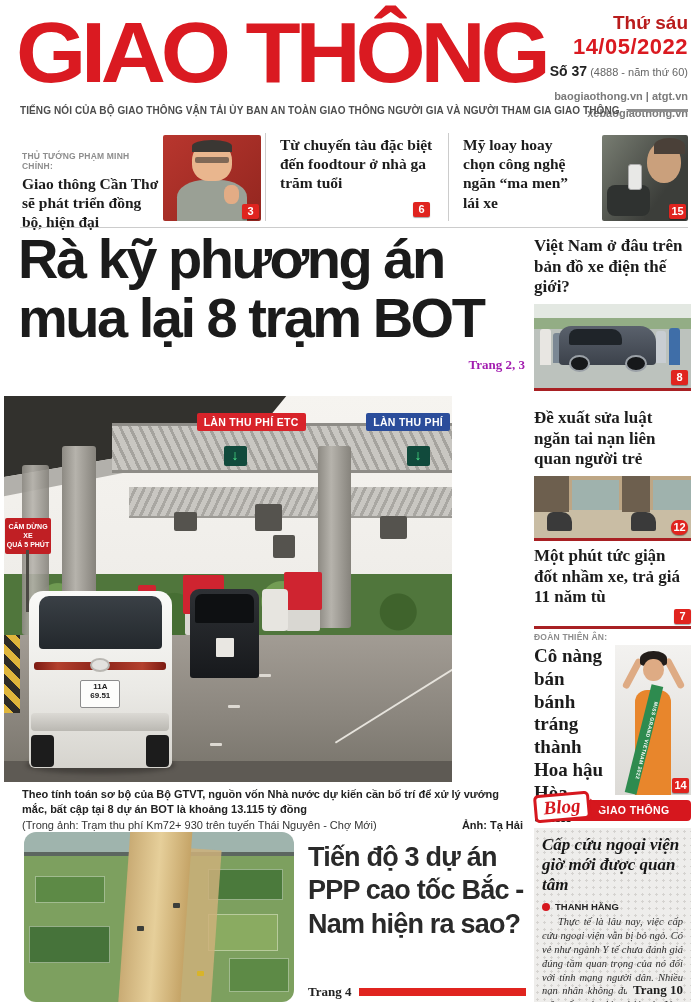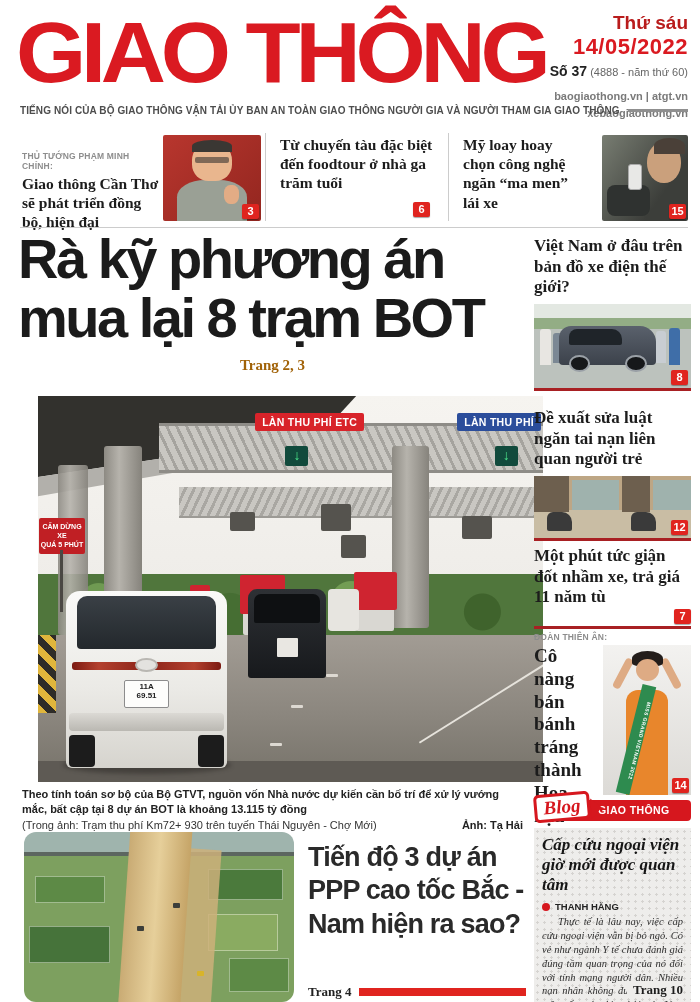--- a/index.html
+++ b/index.html
@@ -51,25 +51,25 @@
     min-width:17px; height:15px; line-height:15px; text-align:center; border-radius:2px;
     padding:0 2px; box-shadow:0 1px 1px rgba(0,0,0,.35);
   }
   .rule-h { position:absolute; left:20px; top:227px; width:668px; height:1px; background:#ccc; }
 
   
   .lead-hl {
     position:absolute; left:18px; top:230px; width:510px;
     font-size:56px; font-weight:bold; color:#1b1b1b; letter-spacing:-2.5px; line-height:1.05;
   }
-  .lead-pageref { position:absolute; left:20px; top:357px; width:505px; text-align:center;
-    font-family:"Liberation Serif", serif; font-weight:bold; font-size:15px; color:#a16207; }
-
-  
-  .photo-main { position:absolute; left:38px; top:396px; width:505px; height:386px; overflow:hidden;
+  .lead-pageref { position:absolute; left:20px; top:357px; width:505px; text-align:right;
+    font-family:"Liberation Serif", serif; font-weight:bold; font-size:13px; color:#a21caf; }
+
+  
+  .photo-main { position:absolute; left:4px; top:396px; width:448px; height:386px; overflow:hidden;
     background:linear-gradient(#f6f4f0,#eeece8 55%); }
   .canopy { position:absolute; inset:0; background:#32312d; clip-path:polygon(0 0,63% 0,56% 10%,0 21%); }
   .canopy-edge { position:absolute; inset:0; background:#b2b0ab; clip-path:polygon(0 21%,56% 10%,55% 13.5%,0 26%); }
   .beam { position:absolute; left:24%; top:7%; width:76%; height:13%;
     background:repeating-linear-gradient(65deg,#c9c7c2 0 6px,#a5a39e 6px 9px);
     border-top:3px solid #8e8c87; border-bottom:3px solid #8e8c87; }
   .beam2 { position:absolute; left:28%; top:23.5%; width:72%; height:8%;
     background:repeating-linear-gradient(115deg,#c2c0bb 0 5px,#9d9b96 5px 8px); opacity:.85;
     border-bottom:2px solid #8e8c87; }
   .equip { position:absolute; background:#55534e; border-radius:2px; }
@@ -141,21 +141,21 @@
   .ev-wheel { position:absolute; bottom:-18%; width:22%; height:44%; background:#16181a; border-radius:50%; border:2px solid #9aa0a6; }
   .person { position:absolute; border-radius:3px 3px 0 0; }
   
   .ph-street { height:62px; background:linear-gradient(#bda685 0 55%,#c9bda4 55%); }
   .shopfront { position:absolute; top:0; height:58%; background:#6d5f4e; }
   .shopglass { position:absolute; top:6%; height:48%; background:#9fb2ad; }
   .bike { position:absolute; bottom:12%; width:16%; height:30%; background:#3a3a3a; border-radius:6px 10px 2px 2px; }
   
   .sb4-flex { display:flex; gap:6px; }
   .sb4-title { font-size:19px; line-height:1.2; }
-  .ph-miss { position:relative; width:88px; height:150px; overflow:hidden; background:linear-gradient(#f3f2f0,#dcdad6); flex:none; }
+  .ph-miss { position:relative; width:76px; height:150px; overflow:hidden; background:linear-gradient(#f3f2f0,#dcdad6); flex:none; }
   .miss-dress { position:absolute; left:26%; top:30%; width:48%; height:70%; background:#e8862c; border-radius:12px 12px 0 0; }
   .miss-head { position:absolute; left:37%; top:9%; width:27%; height:15%; background:#deab84; border-radius:50%; }
   .miss-hair { position:absolute; left:33%; top:4%; width:35%; height:10%; background:#231d1a; border-radius:50% 50% 20% 20%; }
   .miss-arm { position:absolute; width:9%; height:22%; background:#deab84; border-radius:5px; }
   .miss-sash { position:absolute; left:30%; top:26%; width:16%; height:74%; background:#2e8b4f; transform:rotate(14deg);
     color:#fff; font-size:5px; font-weight:bold; writing-mode:vertical-rl; text-align:center; letter-spacing:.5px; overflow:hidden; }
 
   
   .bphoto { position:absolute; left:24px; top:832px; width:270px; height:170px; border-radius:12px; overflow:hidden;
     background:linear-gradient(180deg,#9fb4ad 0 12%,#7da05f 12%); }
@@ -345,21 +345,21 @@
 
   <article class="sb-item" style="top:408px;">
     <div class="sb-title">Đề xuất sửa luật ngăn tai nạn liên quan người trẻ</div>
     <div class="sb-photo ph-street">
       <div class="shopfront" style="left:0; width:22%;"></div>
       <div class="shopglass" style="left:24%; width:30%;"></div>
       <div class="shopfront" style="left:56%; width:18%;"></div>
       <div class="shopglass" style="left:76%; width:24%;"></div>
       <div class="bike" style="left:8%;"></div>
       <div class="bike" style="left:62%;"></div>
-      <span class="badge" style="right:3px; bottom:3px;">12</span>
+      <span class="badge" style="right:3px; bottom:3px;border-radius:7px;">12</span>
     </div>
     <div class="redline"></div>
   </article>
 
   <article class="sb-item" style="top:546px;">
     <div class="sb-title">Một phút tức giận đốt nhầm xe, trả giá 11 năm tù</div>
     <div style="position:relative; height:18px;">
       <span class="badge" style="right:0; top:1px;">7</span>
     </div>
     <div class="redline"></div>

